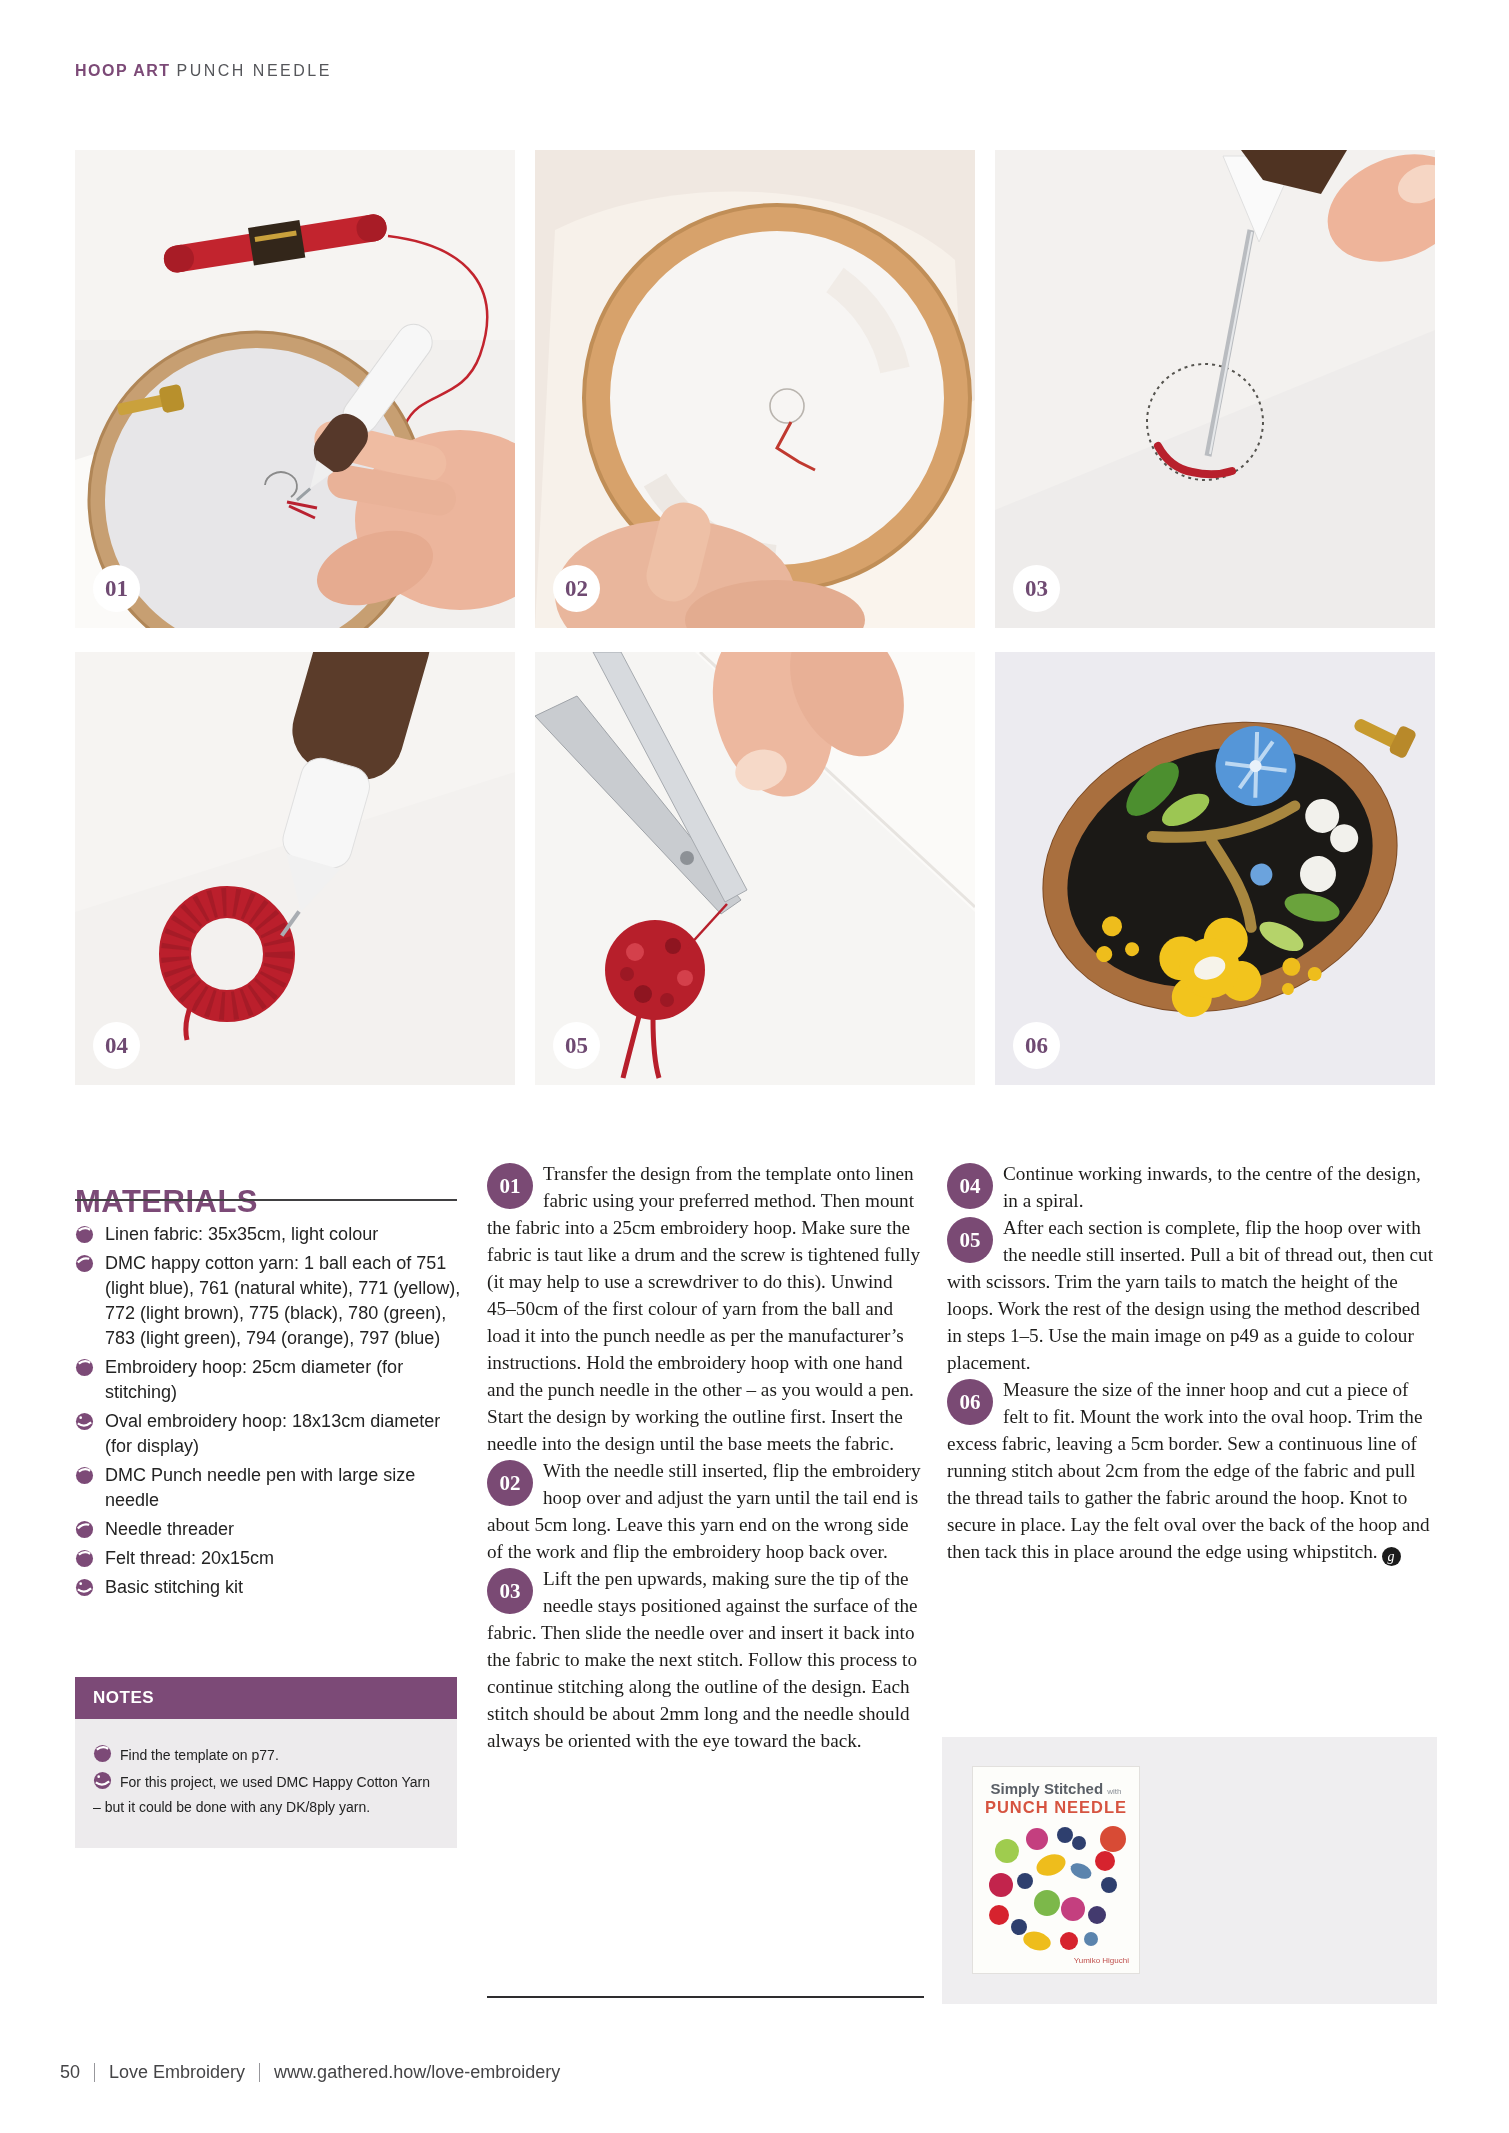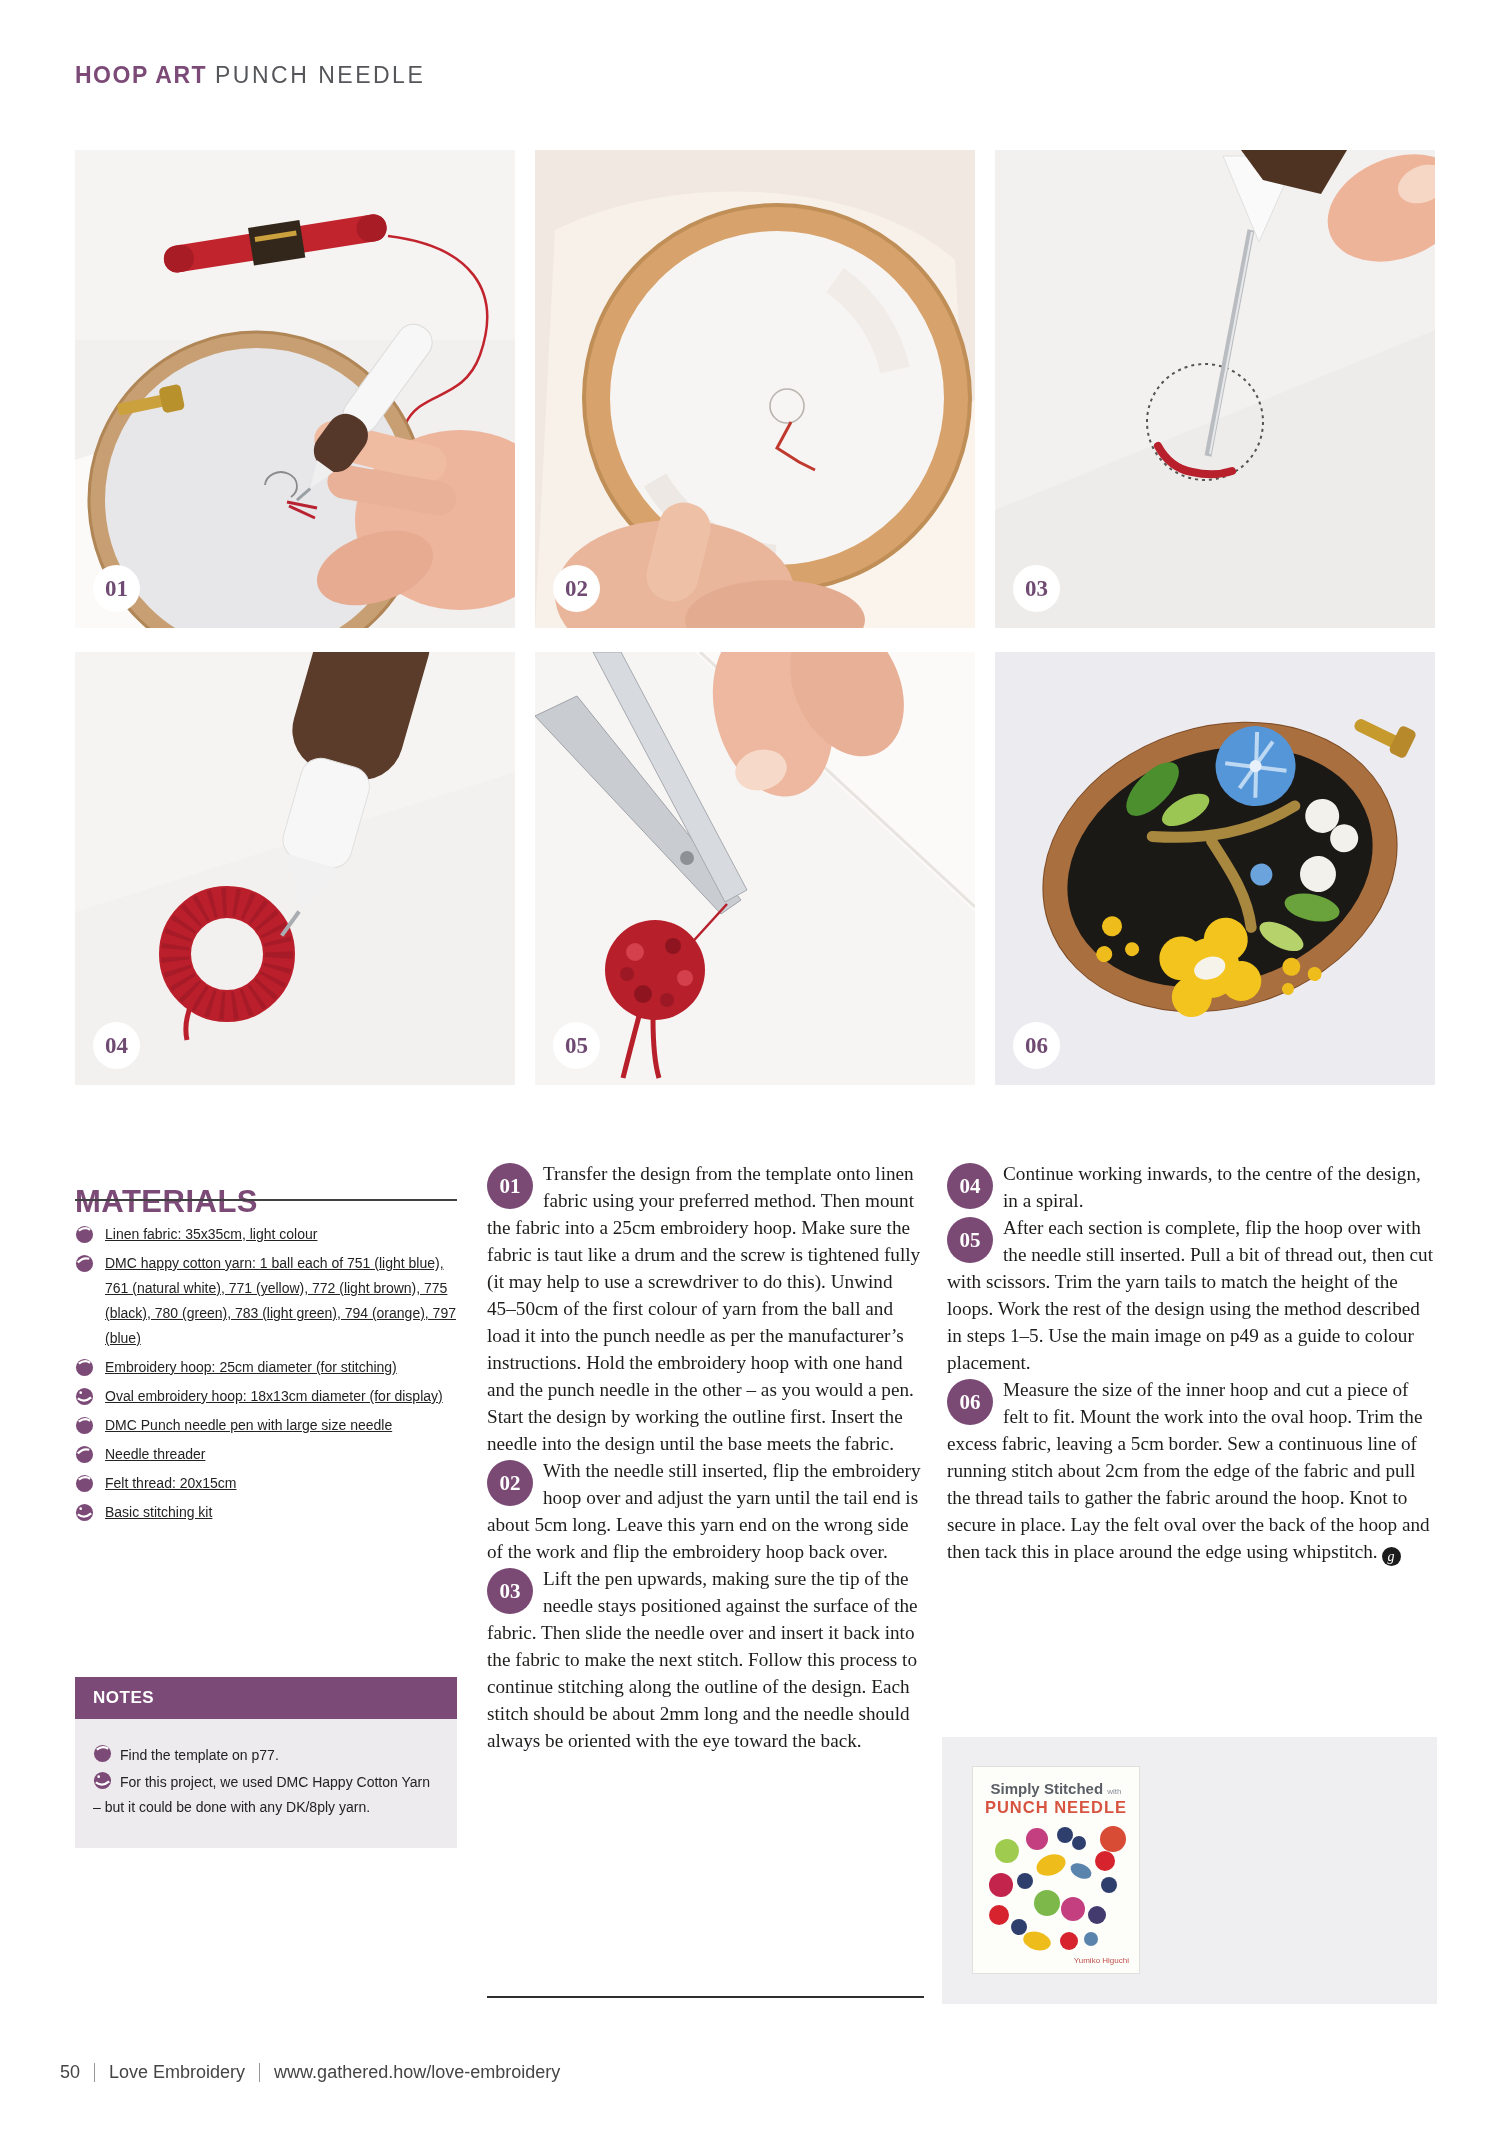--- a/index.html
+++ b/index.html
@@ -1,35 +1,35 @@
 <!DOCTYPE html>
 <html><head>
 <meta charset="utf-8">
 <style>
   html,body{margin:0;padding:0;background:#ffffff;}
   #page{position:relative;width:1509px;height:2133px;background:#ffffff;overflow:hidden;
         font-family:"Liberation Sans",sans-serif;color:#2b2b2b;}
 
   
-  .kicker{position:absolute;left:75px;top:62px;font-size:23px;letter-spacing:1.5px;}
+  .kicker{position:absolute;left:75px;top:62px;font-size:16px;letter-spacing:1.5px;}
   .kicker .bold{font-weight:bold;color:#7c4a77;}
   .kicker .light{font-weight:400;color:#55565a;letter-spacing:2.5px;}
 
   
   .photo{position:absolute;background:#f2f0ee;overflow:hidden;}
   .photo svg{display:block;width:100%;height:100%;}
   .ph-badge{position:absolute;left:18px;bottom:16px;width:47px;height:47px;border-radius:50%;
             background:#ffffff;color:#6f4a72;font-family:"Liberation Serif",serif;font-weight:bold;
             font-size:23px;display:flex;align-items:center;justify-content:center;}
 
   
   .mat-title{position:absolute;left:75px;top:1158px;font-size:31px;font-weight:bold;color:#7c4a77;letter-spacing:.5px;}
   .mat-rule{position:absolute;left:75px;top:1199px;width:382px;height:2px;background:#403f41;}
   .mat-list{position:absolute;left:75px;top:1222px;width:388px;list-style:none;margin:0;padding:0;}
-  .mat-list li{position:relative;padding-left:30px;margin-bottom:4px;font-size:14px;line-height:25px;color:#232323;text-decoration:underline;}
+  .mat-list li{position:relative;padding-left:30px;margin-bottom:4px;font-size:18px;line-height:25px;color:#232323;}
   .yarn-ico{position:absolute;left:0;top:3px;width:19px;height:19px;}
   .ico-inline{display:inline-block;width:19px;height:19px;vertical-align:-3px;margin-right:8px;}
 
   .notes-box{position:absolute;left:75px;top:1677px;width:382px;}
   .notes-head{height:42px;background:#7c4a77;color:#fff;font-weight:bold;font-size:17px;
               letter-spacing:.5px;display:flex;align-items:center;padding-left:18px;box-sizing:border-box;}
   .notes-body{background:#edebed;padding:24px 18px 26px 18px;font-size:14px;line-height:25px;color:#232323;}
   .notes-body p{margin:0 0 2px 0;}
 
   

